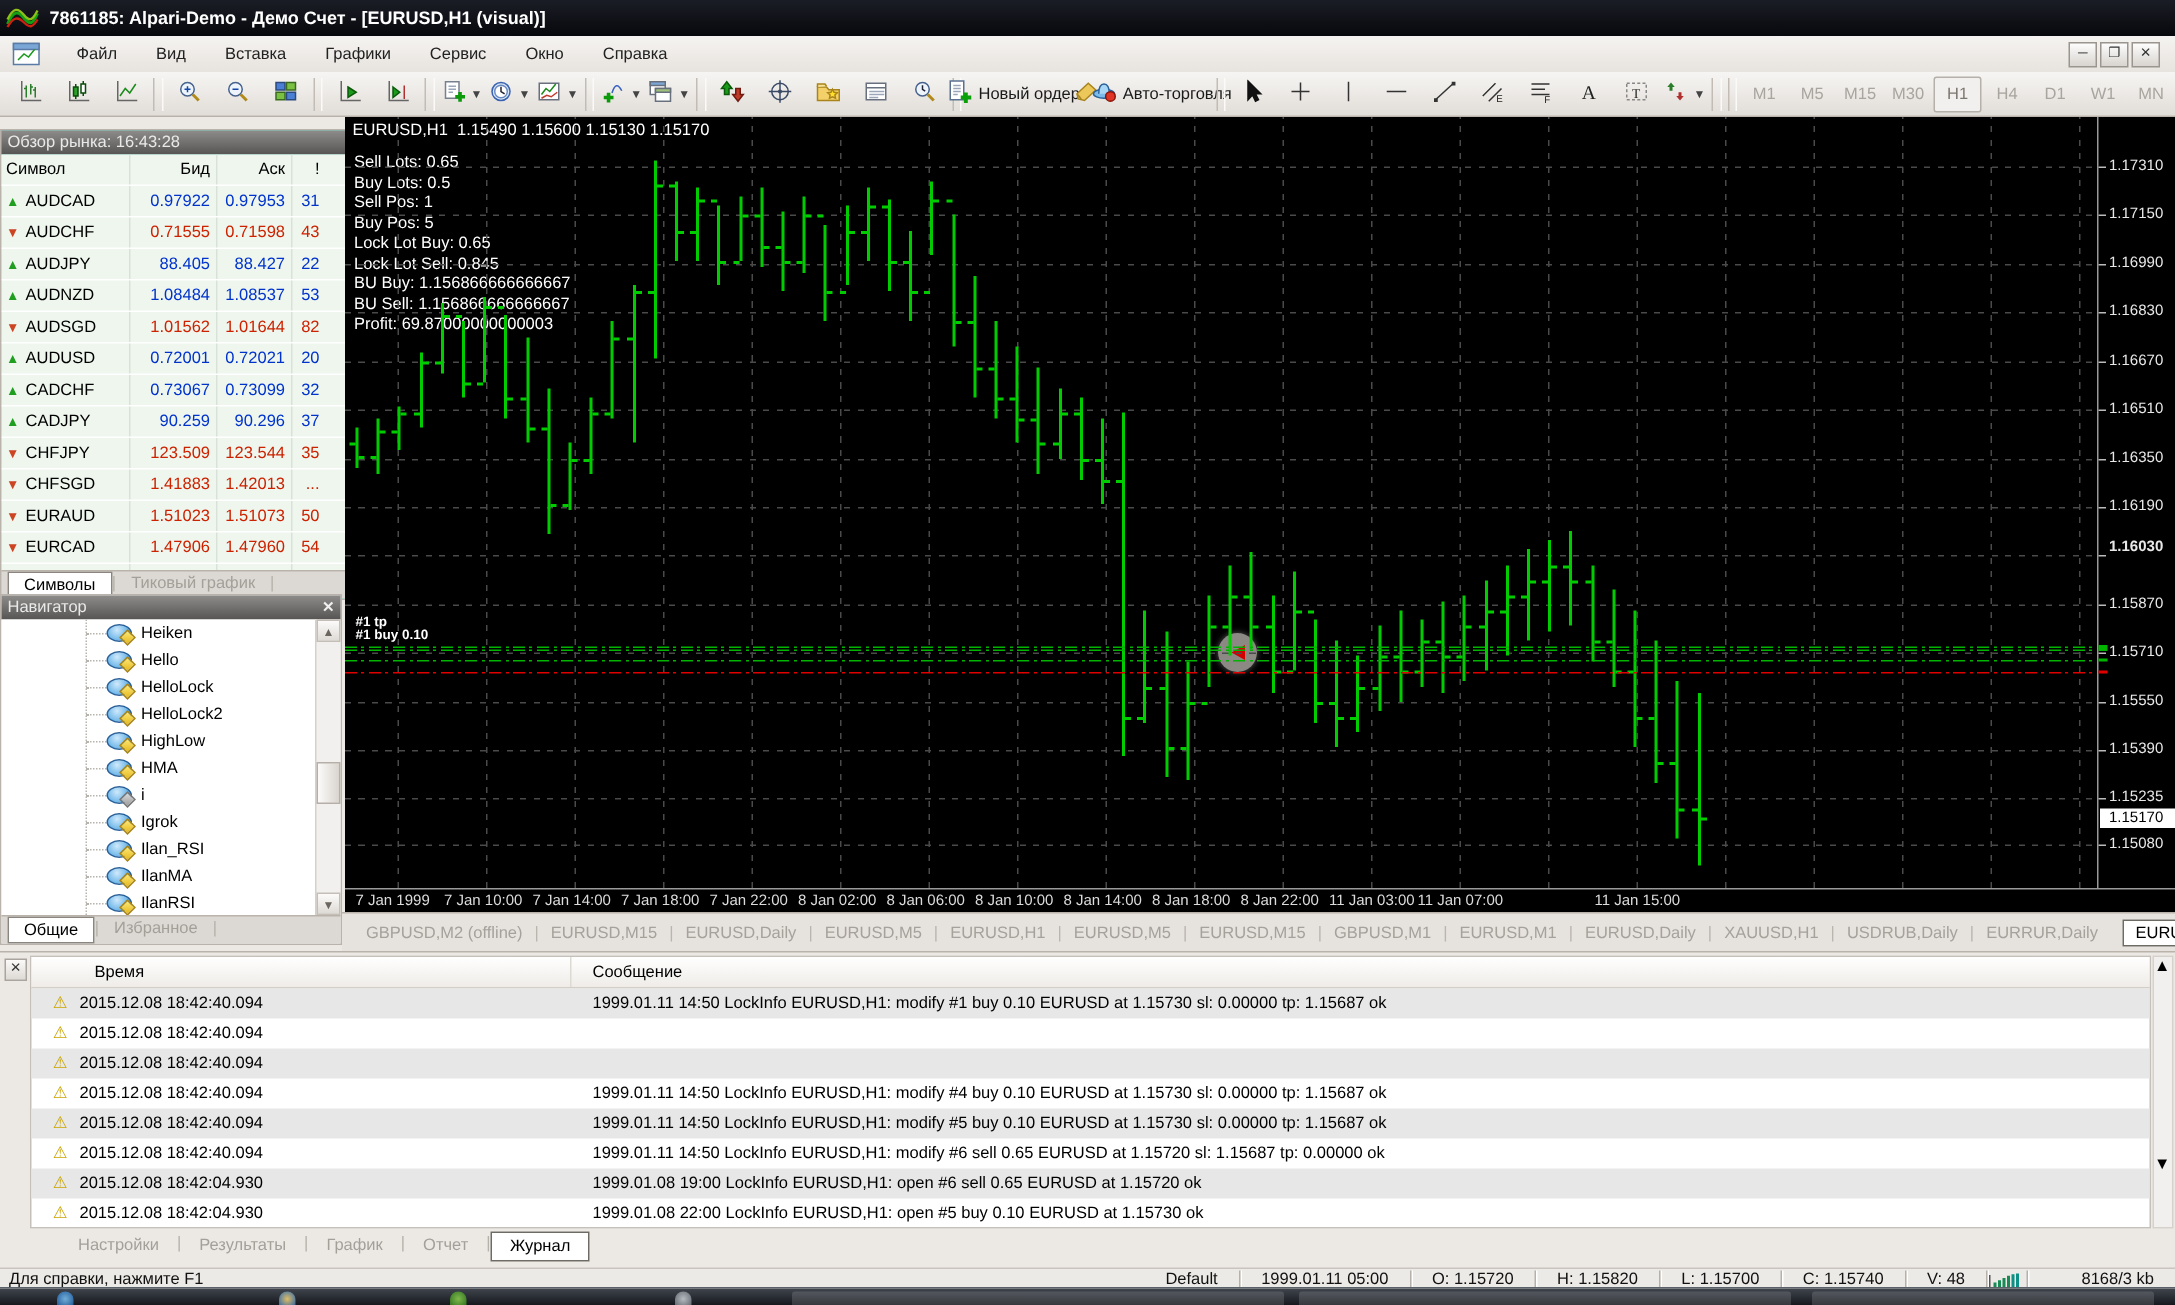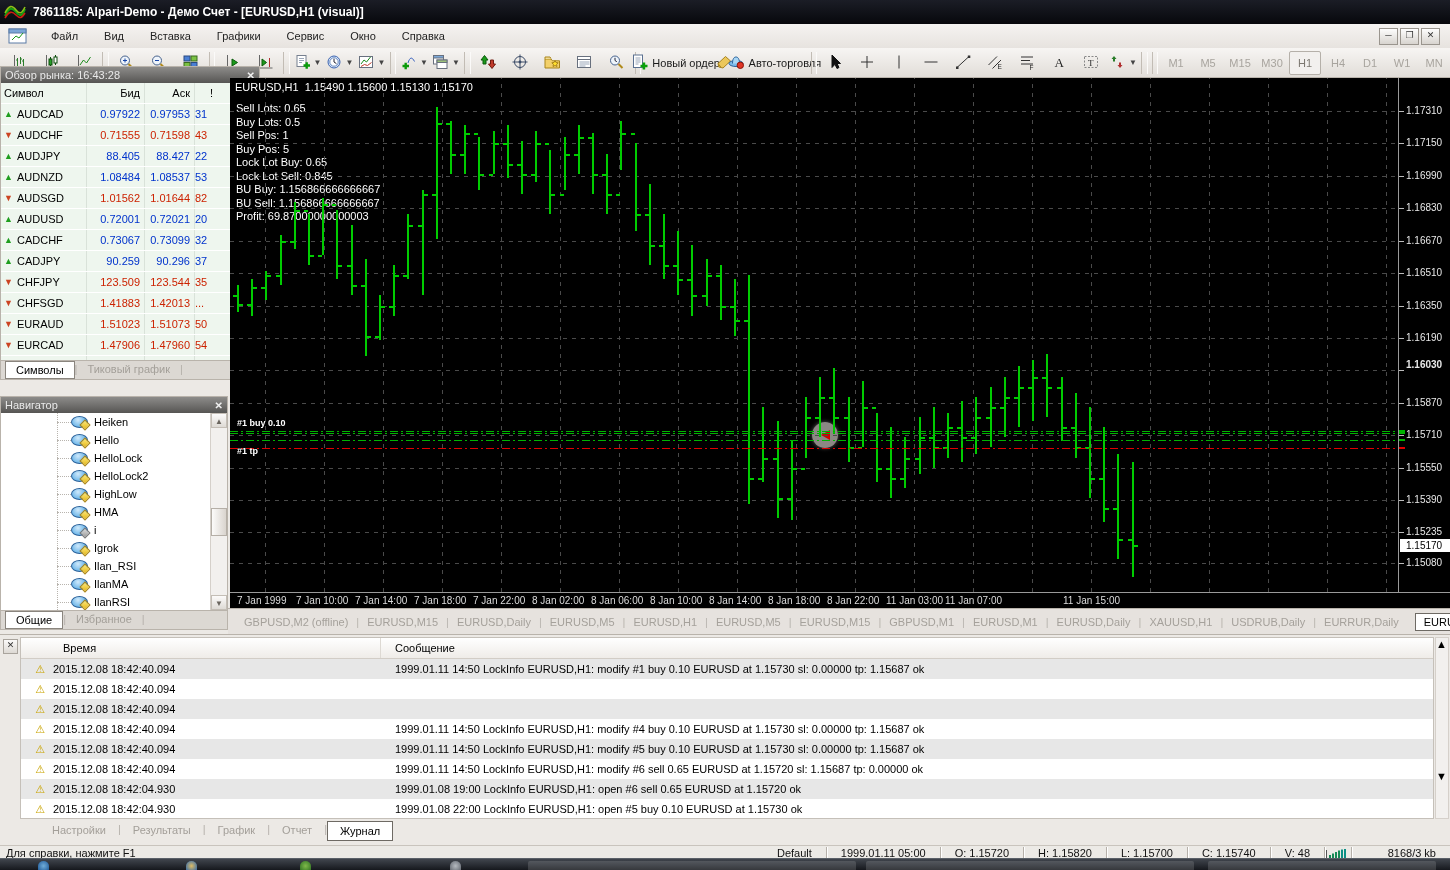--- a/index.html
+++ b/index.html
@@ -30,27 +30,27 @@
   .tf-btn.active{background:#f2f0ee;border:1px solid #b5b0a9;color:#7c7871;border-radius:2px;}
   
   .panel-header{height:16px;background:linear-gradient(#8d8c8a,#565553);color:#e9e9e9;display:flex;align-items:center;
     padding:0 4px;font-size:11px;}
   .panel-close{margin-left:auto;color:#f0f0f0;font-size:10px;font-weight:bold;}
   .dock-tabs{position:absolute;left:0;bottom:0;width:100%;height:19px;background:#dcd8d3;border-top:1px solid #b9b3ab;
     display:flex;align-items:flex-start;padding-left:4px;box-sizing:border-box;}
   .dock-tab{padding:2px 10px;color:#a39f99;}
   .dock-tab.active{background:#fff;border:1px solid #8a857e;border-top:1px solid #8a857e;color:#000;margin-top:0px;}
   .dock-tab-sep{color:#b5b1ab;padding-top:2px;}
-  #mw{position:absolute;left:0;top:66px;width:260px;height:314px;background:#5eead4;border:1px solid #b9b3ab;box-sizing:border-box;}
+  #mw{position:absolute;left:0;top:86px;width:260px;height:314px;background:#5eead4;border:1px solid #b9b3ab;box-sizing:border-box;}
   #mw-table{position:absolute;left:0;top:16px;right:16px;bottom:19px;background:#eef6ee;overflow:hidden;}
   .mw-row{display:flex;height:20px;line-height:20px;border-bottom:1px solid #ffffff;}
   .mw-row .c-sym{width:86px;display:flex;align-items:center;padding-left:3px;border-right:1px solid #d9e2d9;box-sizing:border-box;}
   .mw-row .c-bid{width:58px;text-align:right;padding-right:4px;border-right:1px solid #d9e2d9;box-sizing:border-box;}
   .mw-row .c-ask{width:50px;text-align:right;padding-right:4px;border-right:1px solid #d9e2d9;box-sizing:border-box;}
-  .mw-row .c-spr{width:18px;padding-right:3px;}
+  .mw-row .c-spr{width:18px;text-align:right;padding-right:3px;}
   .mw-head{font-weight:normal;color:#000;background:#eef6ee;}
   .arr{font-size:9px;width:13px;display:inline-block;}
   .arr.up{color:#1f9e1f;} .arr.down{color:#cc4422;}
   .val-up{color:#0033cc;} .val-down{color:#cc2200;}
   .vscroll{position:absolute;right:0;top:16px;width:16px;bottom:19px;background:#f2f0ee;border-left:1px solid #d5d0ca;}
   .vscroll .sarr{height:15px;text-align:center;font-size:8px;color:#6b665f;line-height:15px;background:linear-gradient(#fcfbfa,#dedad5);border:1px solid #c4beb6;box-sizing:border-box;}
   .vscroll .sarr.bottom{position:absolute;bottom:0;left:0;right:0;}
   .vscroll .thumb{position:absolute;left:0;right:0;background:linear-gradient(90deg,#fcfbfa,#d9d4ce);border:1px solid #b5afa7;box-sizing:border-box;}
   #nav{position:absolute;left:0;top:396px;width:228px;height:234px;background:#fff;border:1px solid #b9b3ab;box-sizing:border-box;}
   #nav-list{position:absolute;left:0;top:16px;right:16px;bottom:19px;overflow:hidden;background:#fff;}
@@ -873,21 +873,21 @@
         <div class="bar-t" style="left: 883.4px; top: 430.272px;"></div>
         <div class="bar-t" style="left: 889.4px; top: 460.676px;"></div>
         <div class="bar-l" style="left: 901.6px; top: 383.654px; height: 115.533px;"></div>
         <div class="bar-t" style="left: 897.6px; top: 460.676px;"></div>
         <div class="bar-t" style="left: 903.6px; top: 466.757px;"></div>
         <div class="ov-line ov-green" style="top: 353.25px;"></div>
         <div class="ov-line ov-green" style="top: 355.277px;"></div>
         <div class="ov-line ov-green" style="top: 361.966px;"></div>
         <div class="ov-line ov-red" style="top: 370.479px;"></div>
         <div class="trade-label" style="left: 7px; top: 340.25px;">#1 buy 0.10</div>
-        <div class="trade-label" style="left: 7px; top: 368px;">#1 tp</div>
+        <div class="trade-label" style="left: 7px; top: 331px;">#1 tp</div>
       </div>
     <div id="paxis">
         <div class="pxlabel" style="top: 27px;">1.17310</div>
         <div class="pxdash" style="top: 33px;"></div>
         <div class="pxlabel" style="top: 59.4304px;">1.17150</div>
         <div class="pxdash" style="top: 65.4304px;"></div>
         <div class="pxlabel" style="top: 91.8608px;">1.16990</div>
         <div class="pxdash" style="top: 97.8608px;"></div>
         <div class="pxlabel" style="top: 124.291px;">1.16830</div>
         <div class="pxdash" style="top: 130.291px;"></div>

